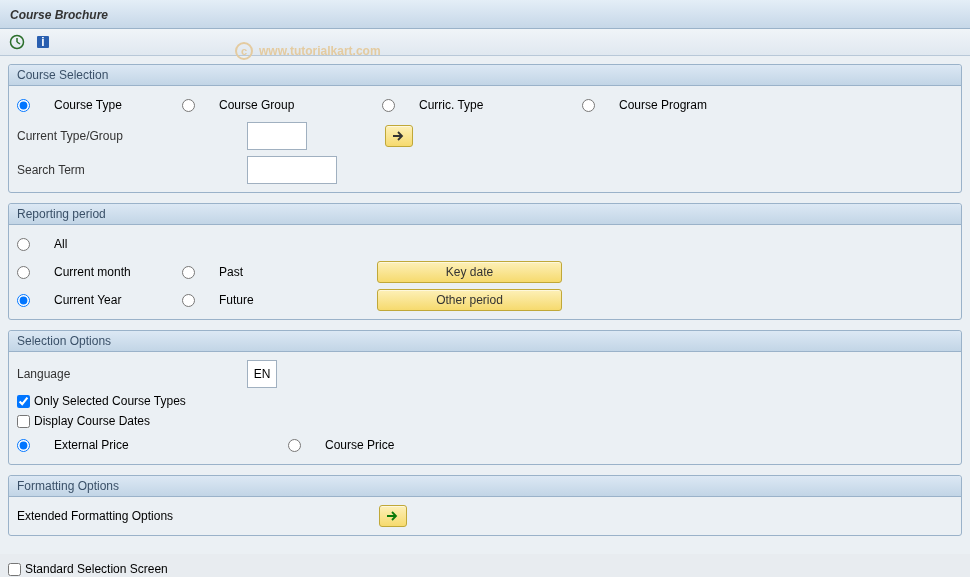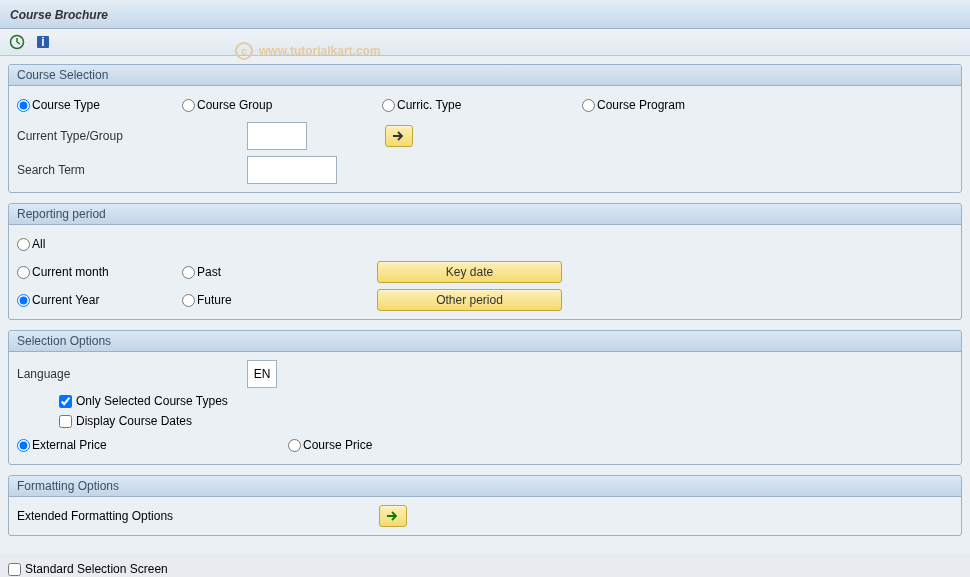--- a/index.html
+++ b/index.html
@@ -56,21 +56,21 @@
     .group-body {
       padding: 8px;
     }
     
     .row { display: flex; align-items: center; margin-bottom: 6px; min-height: 22px; }
     .row:last-child { margin-bottom: 0; }
     
     .radio-cell {
       display: flex;
       align-items: center;
-      gap: 0;
+      gap: 22px;
     }
     .radio-cell input[type="radio"] { margin-right: 2px; }
     
     .col-1 { width: 165px; }
     .col-2 { width: 200px; }
     .col-3 { width: 200px; }
     .col-4 { width: 200px; }
     
     .rp-col-1 { width: 165px; }
     .rp-col-2 { width: 195px; }
@@ -94,21 +94,21 @@
       height: 22px;
       display: inline-flex;
       align-items: center;
       justify-content: center;
       cursor: pointer;
       box-shadow: inset 0 1px 0 rgba(255,255,255,0.5);
     }
     .yellow-btn-small { width: 28px; }
     .yellow-btn-wide { width: 185px; color: #333; }
     
-    .checkbox-row { display: flex; align-items: center; gap: 4px; margin-bottom: 6px; margin-left: 42px; }
+    .checkbox-row { display: flex; align-items: center; gap: 4px; margin-bottom: 6px; }
     .checkbox-row:last-child { margin-bottom: 0; }
     
     .bottom-checkbox {
       padding: 8px;
       display: flex;
       align-items: center;
       gap: 4px;
     }
     
     .watermark {

